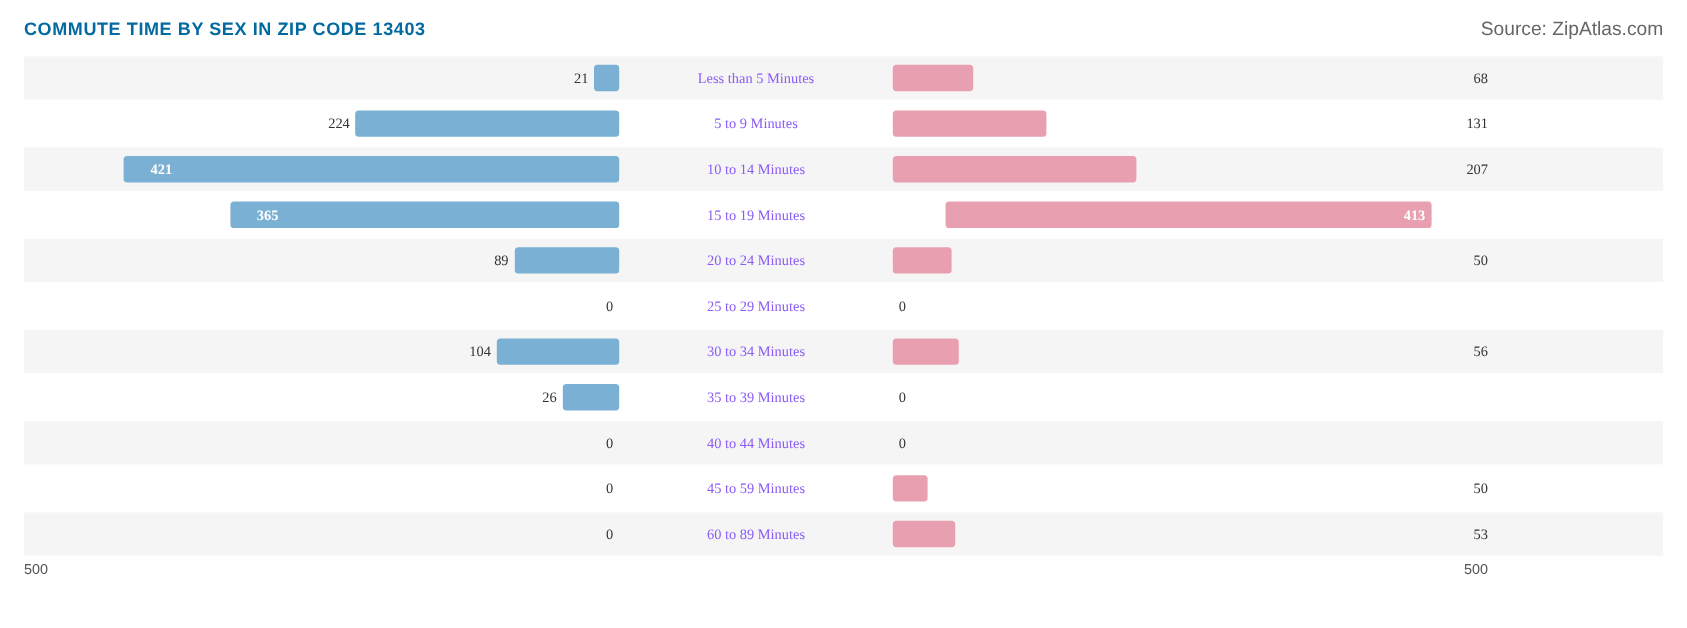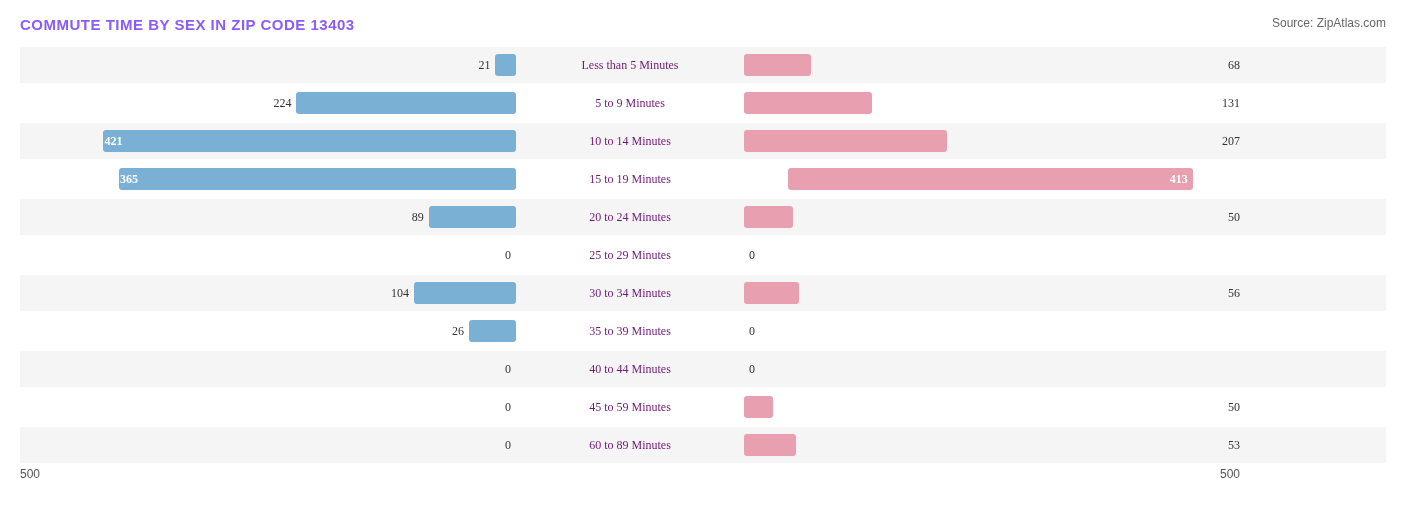--- a/index.html
+++ b/index.html
@@ -6,27 +6,27 @@
     body {
       font-family: Arial, sans-serif;
       background: #fff;
       width: 1406px;
       min-height: 523px;
       padding: 16px 20px;
     }
     .chart-title {
       font-size: 15px;
       font-weight: bold;
-      color: #8b5cf6;
+      color: #0369a1;
       text-transform: uppercase;
       letter-spacing: 0.5px;
       margin-bottom: 8px;
     }
     .source-text {
-      font-size: 12px;
+      font-size: 16px;
       color: #666;
       text-align: right;
       margin-bottom: 4px;
     }
     .chart-container {
       position: relative;
       width: 100%;
     }
     .row {
       display: flex;
@@ -45,21 +45,21 @@
       width: 500px;
       display: flex;
       align-items: center;
       justify-content: flex-end;
       padding-right: 4px;
     }
     .label-section {
       width: 220px;
       text-align: center;
       font-size: 12px;
-      color: #701a75;
+      color: #8b5cf6;
       flex-shrink: 0;
       padding: 0 6px;
     }
     .right-section {
       width: 500px;
       display: flex;
       align-items: center;
       justify-content: space-between;
       padding-left: 4px;
     }
@@ -86,21 +86,21 @@
     .bar-value-right {
       font-size: 12px;
       color: #333;
       margin-left: 5px;
       white-space: nowrap;
     }
     .bar-value-inside-left {
       font-size: 12px;
       color: #fff;
       font-weight: bold;
-      padding-left: 1px;
+      padding-left: 22px;
     }
     .bar-value-inside-right {
       font-size: 12px;
       color: #fff;
       font-weight: bold;
       padding-right: 5px;
       margin-left: auto;
     }
     .axis-row {
       display: flex;
@@ -179,21 +179,21 @@
     <div class="label-section">10 to 14 Minutes</div>
     <div class="right-section">
 
       <div class="bar-female" style="width:202.85999999999999px;"></div>
       <span class="bar-value-right">207</span>
     </div>
   </div>
       <div class="row">
     <div class="left-section">
 
-      <div class="bar-male" style="width:397px;">
+      <div class="bar-male" style="width:324px;">
         <span class="bar-value-inside-left">365</span>
       </div>
     </div>
     <div class="label-section">15 to 19 Minutes</div>
     <div class="right-section">
 
       <div class="bar-female" style="width:404.73999999999995px;margin-left:44px;">
         <span class="bar-value-inside-right">413</span>
       </div>
     </div>

